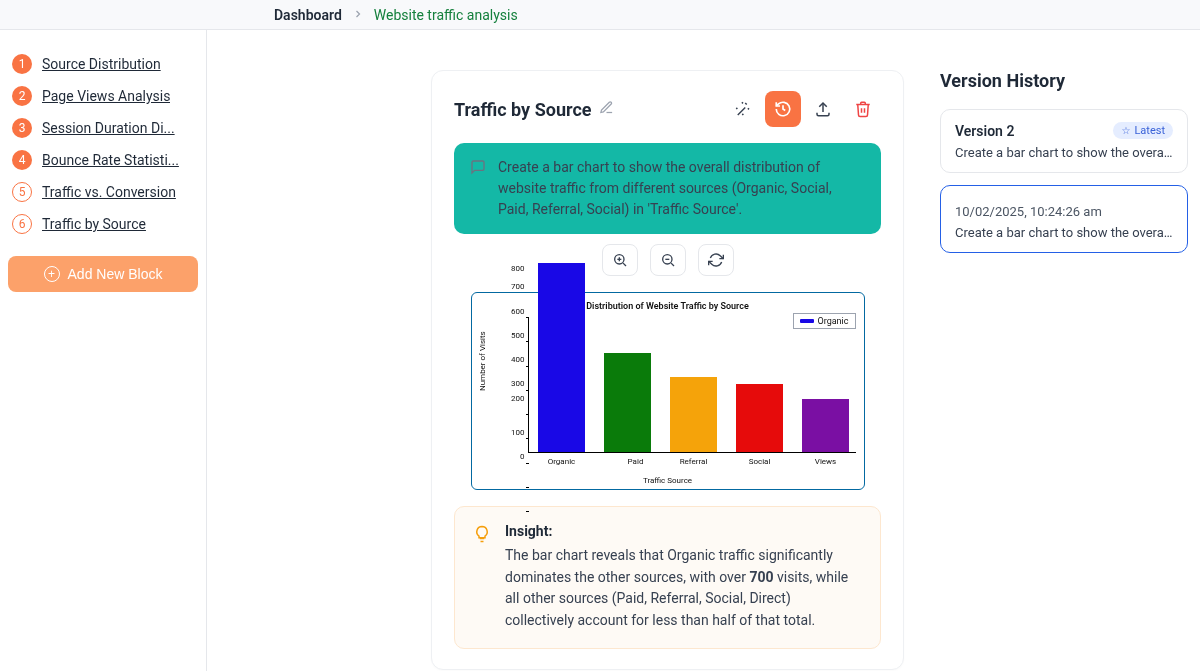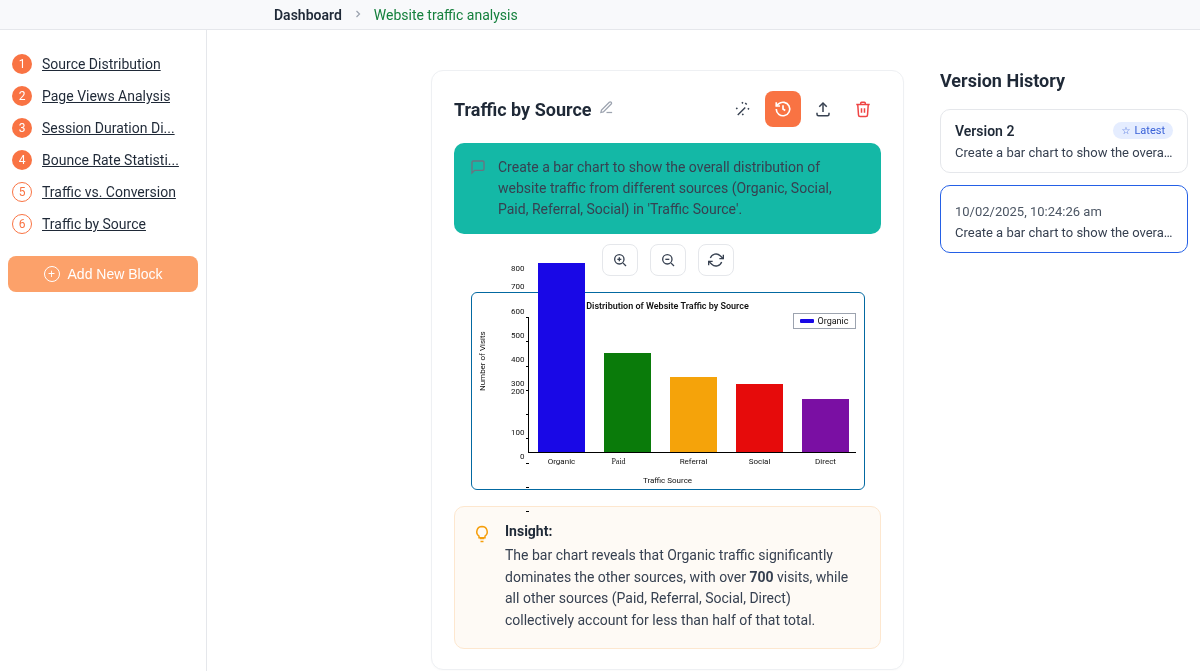--- a/index.html
+++ b/index.html
@@ -425,43 +425,43 @@
             <span class="legend-swatch"></span>
             <span>Organic</span>
           </div>
           <span class="ylabel">Number of Visits</span>
           <div class="plot-area" id="plot-area">
               <div class="ytick-mark" style="top: 194px;"></div>
               <div class="ytick" style="bottom: -4px;">0</div>
               <div class="ytick-mark" style="top: 169.75px;"></div>
               <div class="ytick" style="bottom: 20.25px;">100</div>
               <div class="ytick-mark" style="top: 145.5px;"></div>
-              <div class="ytick" style="bottom: 61px;">200</div>
+              <div class="ytick" style="bottom: 54px;">200</div>
               <div class="ytick-mark" style="top: 121.25px;"></div>
               <div class="ytick" style="bottom: 68.75px;">300</div>
               <div class="ytick-mark" style="top: 97px;"></div>
               <div class="ytick" style="bottom: 93px;">400</div>
               <div class="ytick-mark" style="top: 72.75px;"></div>
               <div class="ytick" style="bottom: 117.25px;">500</div>
               <div class="ytick-mark" style="top: 48.5px;"></div>
               <div class="ytick" style="bottom: 141.5px;">600</div>
               <div class="ytick-mark" style="top: 24.25px;"></div>
               <div class="ytick" style="bottom: 165.75px;">700</div>
               <div class="ytick-mark" style="top: 0px;"></div>
               <div class="ytick" style="bottom: 184px;">800</div>
               <div class="bar" style="left: 9.24px; width: 47.52px; height: 189.15px; background: rgb(25, 8, 230);"></div>
               <div class="xcat" style="left: 33px;">Organic</div>
               <div class="bar" style="left: 75.24px; width: 47.52px; height: 99.425px; background: rgb(10, 123, 10);"></div>
-              <div class="xcat" style="left: 90px; font-family: Liberation Serif, serif;">Paid</div>
+              <div class="xcat" style="left: 107px;">Paid</div>
               <div class="bar" style="left: 141.24px; width: 47.52px; height: 75.175px; background: rgb(245, 163, 10);"></div>
               <div class="xcat" style="left: 165px;">Referral</div>
               <div class="bar" style="left: 207.24px; width: 47.52px; height: 67.9px; background: rgb(230, 11, 11);"></div>
               <div class="xcat" style="left: 231px;">Social</div>
               <div class="bar" style="left: 273.24px; width: 47.52px; height: 53.35px; background: rgb(122, 15, 163);"></div>
-              <div class="xcat" style="left: 297px;">Direct</div>
+              <div class="xcat" style="left: 297px;">Views</div>
             </div>
           <div class="xlabel">Traffic Source</div>
         </div>
 
         <div class="insight-box">
           <span class="bulb">
             <svg width="18" height="18" viewBox="0 0 24 24" fill="none" stroke="currentColor" stroke-width="2">
                 <path d="M9 18h6"></path>
                 <path d="M10 22h4"></path>
                 <path d="M12 2a7 7 0 0 0-4 12.7V17h8v-2.3A7 7 0 0 0 12 2z"></path>

